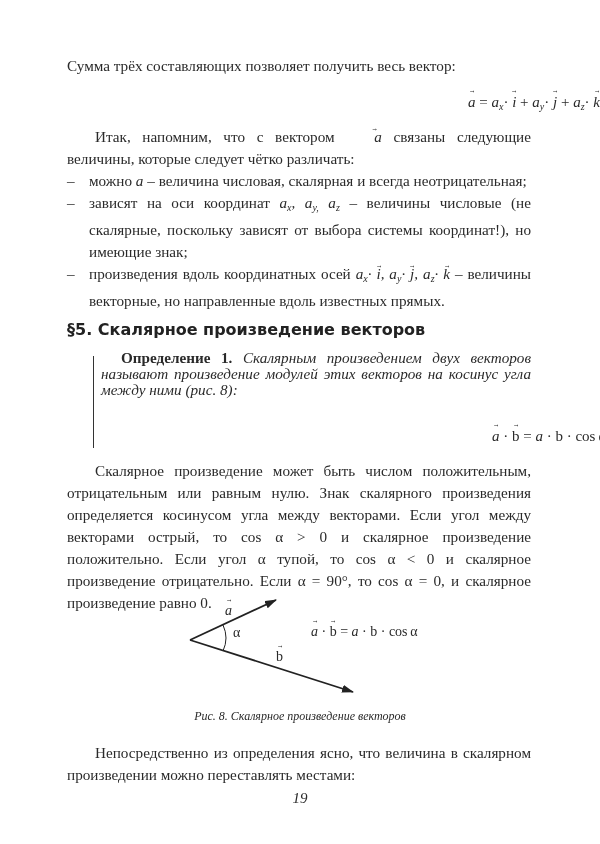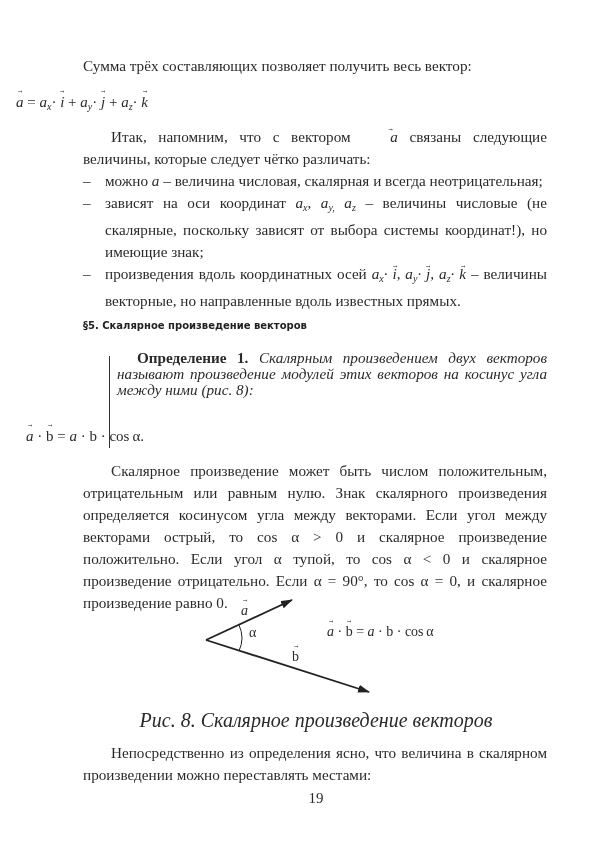--- a/index.html
+++ b/index.html
@@ -1,45 +1,45 @@
 <!DOCTYPE html>
 <html><head>
 <meta charset="utf-8">
 <style>
   html, body { margin: 0; padding: 0; background: #ffffff; }
   body { width: 600px; height: 844px; position: relative; overflow: hidden;
          font-family: "DejaVu Serif", "Liberation Serif", serif; color: #2a2a2a; }
-  .page { position: absolute; left: 16px; top: 0; width: 573px; height: 844px; }
+  .page { position: absolute; left: 0; top: 0; width: 573px; height: 844px; }
   .p { position: absolute; left: 67px; width: 464px; font-size: 13.6px; line-height: 22px;
        text-align: justify; font-family: "Liberation Serif", "DejaVu Serif", serif; font-size: 15.2px; }
   .indent { text-indent: 28px; }
-  .formula { position: absolute; left: 0; width: 600px; text-align: left;
+  .formula { position: absolute; left: 0; width: 600px; text-align: right;
              font-family: "Liberation Serif", "DejaVu Serif", serif; font-size: 15px; }
   .m { font-style: italic; }
   .vec { position: relative; display: inline-block; font-style: italic; }
   .vec::before { content: "\2192"; position: absolute; top: -9px; left: 50%;
                  transform: translateX(-50%) scaleX(0.75); font-size: 9px; font-style: normal; }
   .vec.up { font-style: normal; }
   sub { font-size: 10px; vertical-align: -3px; font-style: italic; }
   .list { position: absolute; left: 67px; width: 464px; margin: 0; padding: 0; list-style: none;
           font-family: "Liberation Serif", "DejaVu Serif", serif; font-size: 15.2px; line-height: 22px; }
   .list li { position: relative; padding-left: 22px; text-align: justify; }
   .list li .dash { position: absolute; left: 0; top: 0; }
   .heading { position: absolute; left: 67px; top: 320px; font-family: "DejaVu Sans", "Liberation Sans", sans-serif;
-             font-weight: bold; font-size: 10px; color: #222; }
+             font-weight: bold; font-size: 16px; color: #222; }
   .defbox { position: absolute; left: 93px; top: 356px; width: 438px; height: 92px;
             border-left: 1.5px solid #333; }
   .deftext { position: absolute; left: 101px; top: 350px; width: 430px; font-size: 15.2px; line-height: 16px;
              text-align: justify; font-family: "Liberation Serif", "DejaVu Serif", serif; text-indent: 20px; }
   .deftext b { font-weight: bold; font-style: normal; }
   .deftext i { font-style: italic; }
   .caption { position: absolute; left: 0; width: 600px; top: 709px; text-align: center; font-style: italic;
-             font-family: "Liberation Serif", "DejaVu Serif", serif; font-size: 20px; }
+             font-family: "Liberation Serif", "DejaVu Serif", serif; font-size: 12px; }
   .pagenum { position: absolute; left: 0; width: 600px; top: 790px; text-align: center;
-             font-family: "Liberation Serif", "DejaVu Serif", serif; font-size: 15px; }
+             font-family: "Liberation Serif", "DejaVu Serif", serif; font-size: 15px; font-style: italic; }
   .diagram { position: absolute; left: 170px; top: 590px; width: 280px; height: 115px; }
   .diag-label { position: absolute; font-family: "Liberation Serif", "DejaVu Serif", serif; font-size: 14px; }
 </style>
 </head>
 <body>
 
 <div class="page">
 
   <div class="p" style="top:55px;">Сумма трёх составляющих позволяет получить весь вектор:</div>
 

